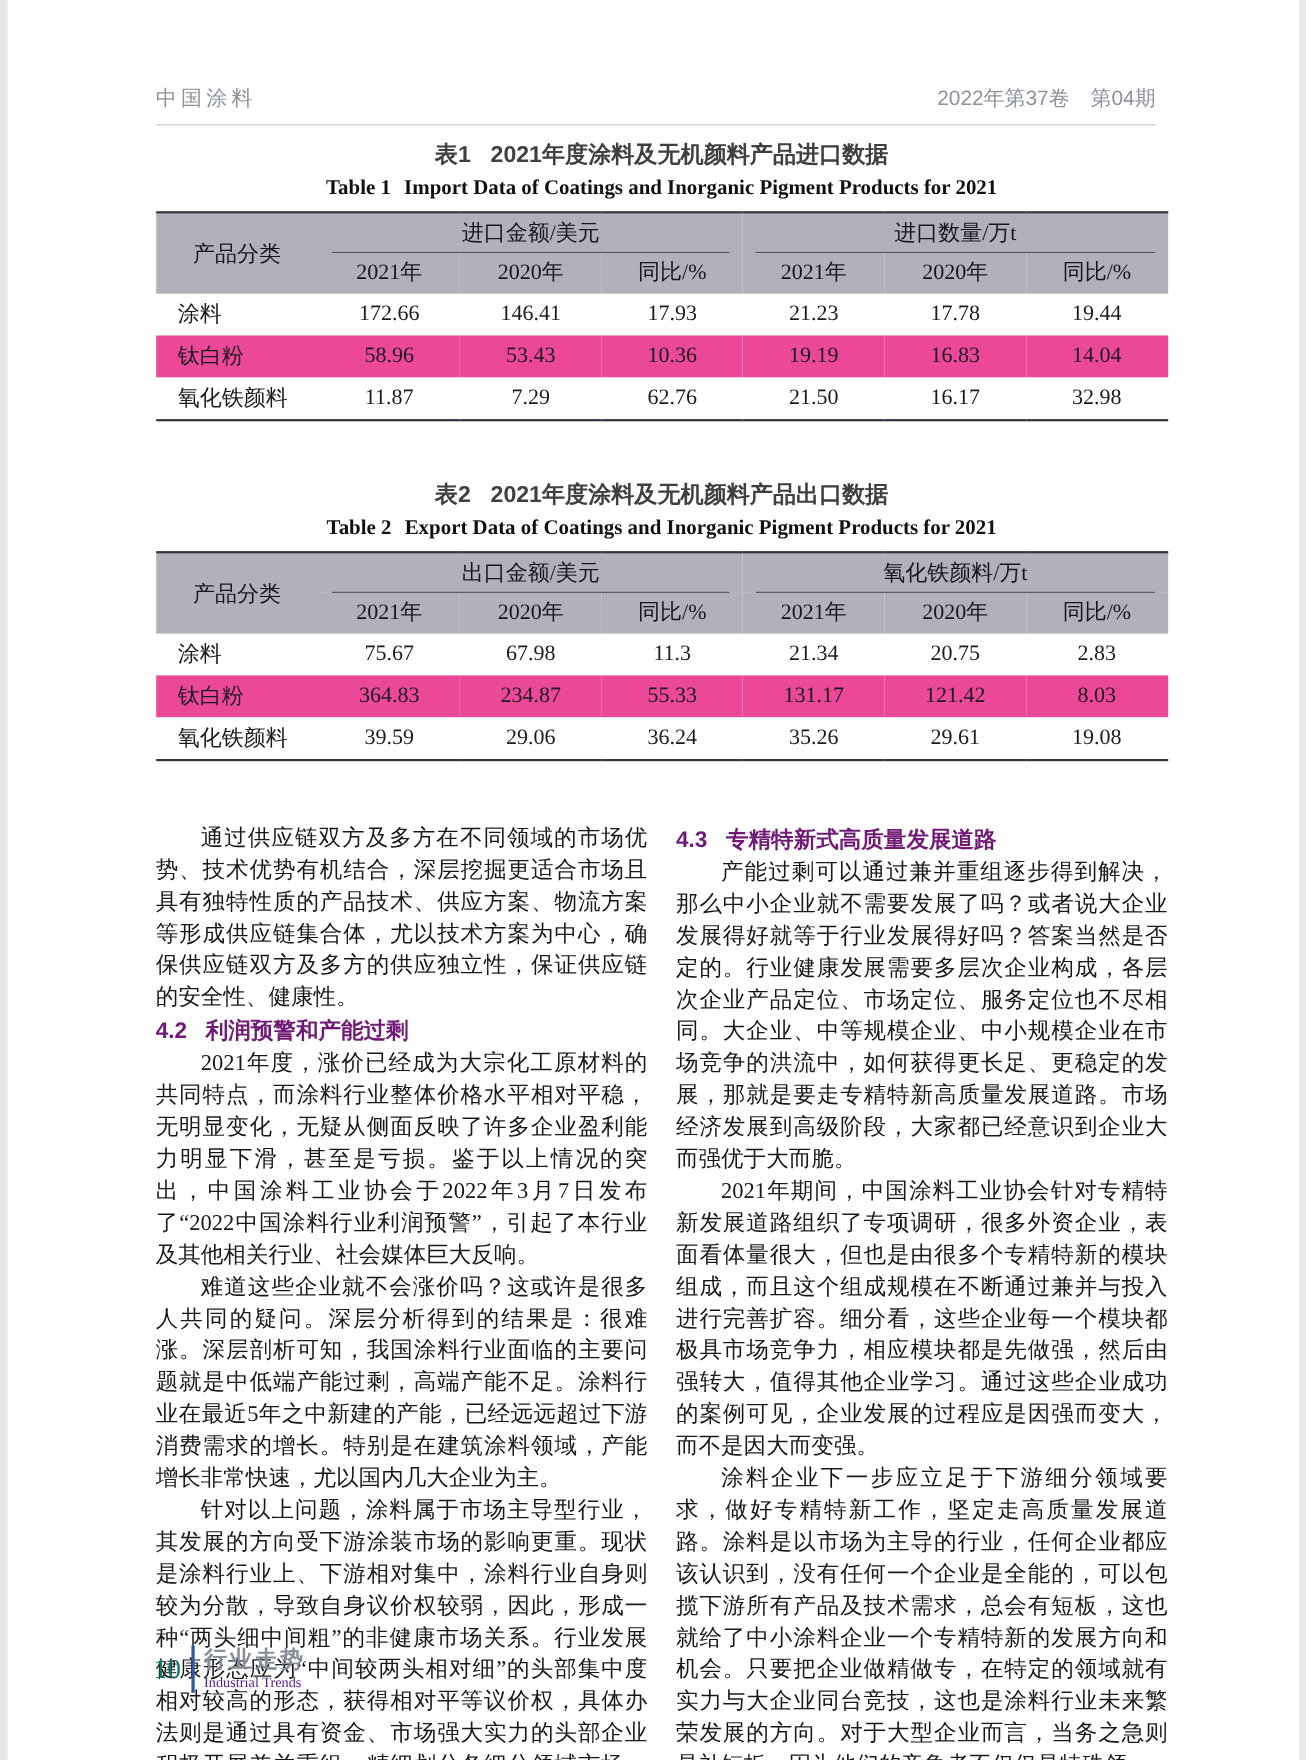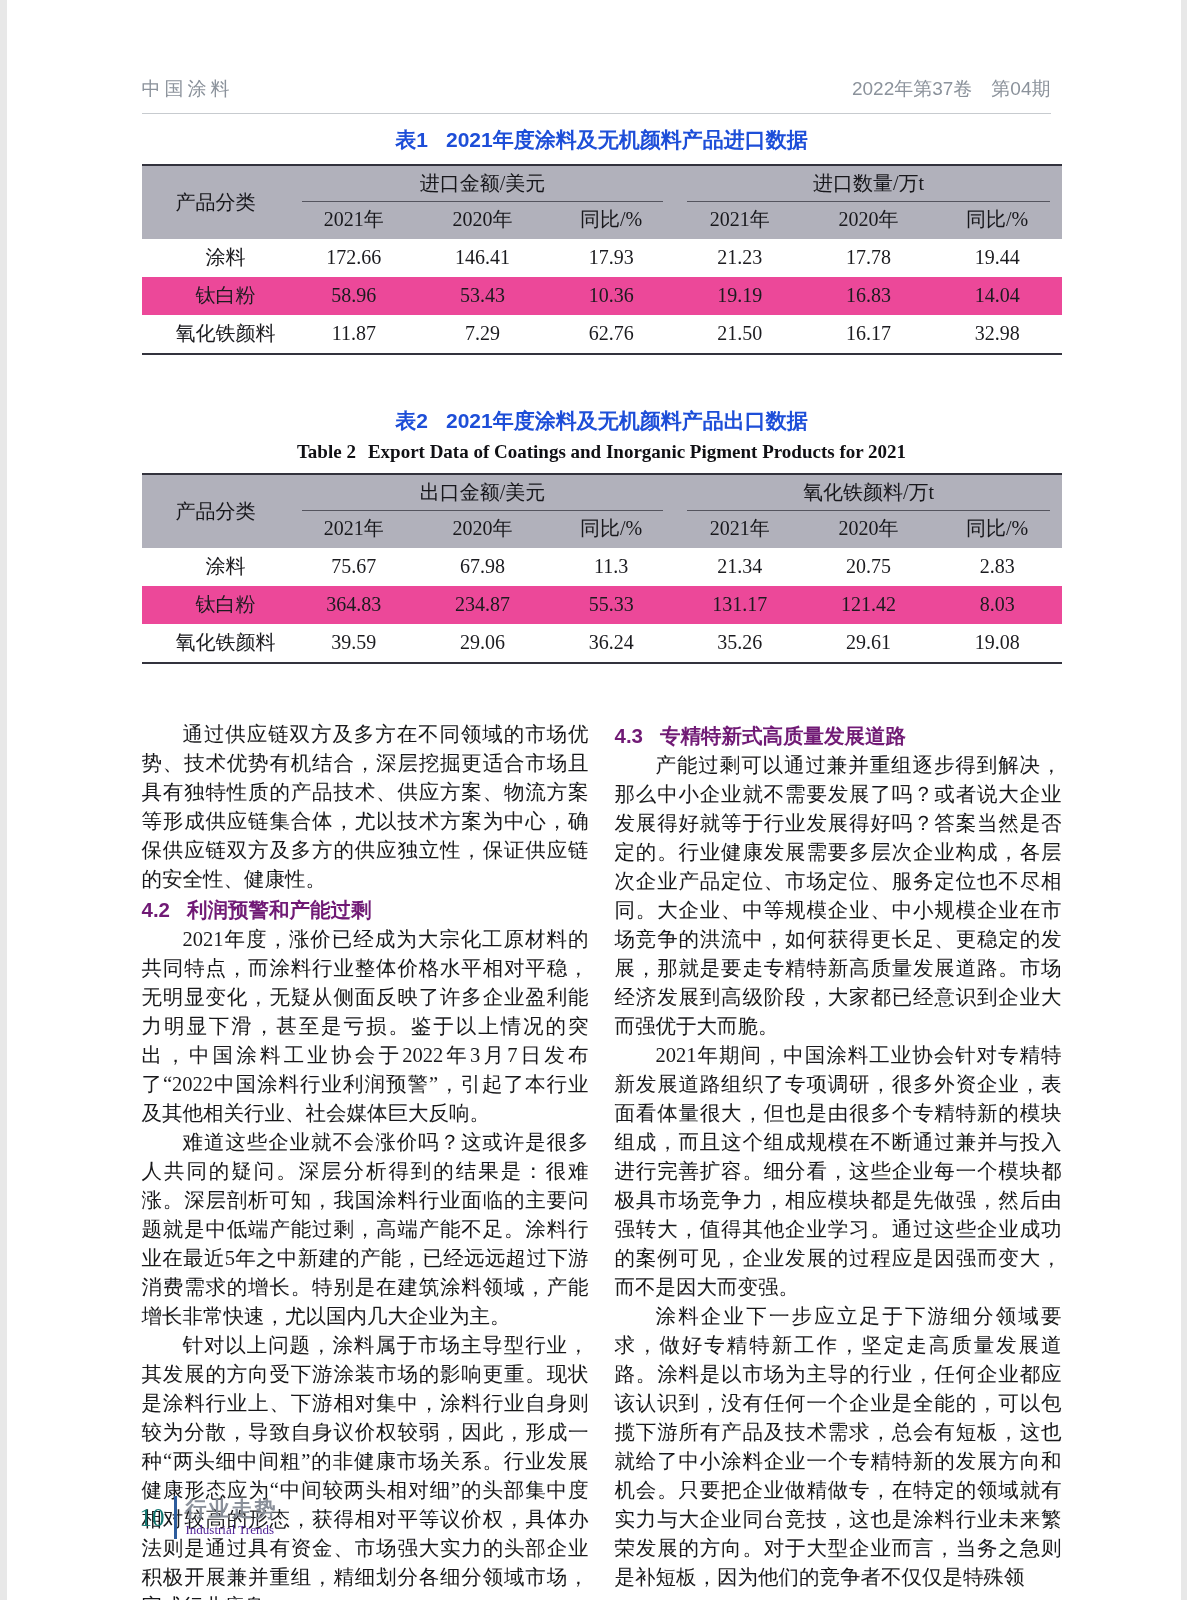--- a/index.html
+++ b/index.html
@@ -20,21 +20,21 @@
     padding-bottom:11px;
     font-family:"Liberation Sans","DejaVu Sans",sans-serif;
     font-size:19px;color:#8b929b;
   }
   .journal-name{letter-spacing:4px;}
   
   .content{position:absolute;left:135px;top:126px;width:920px;}
   
   .tbl-title-zh{
     text-align:center;font-family:"Liberation Sans","DejaVu Sans",sans-serif;
-    font-weight:bold;font-size:21px;color:#1d4ed8;
+    font-weight:bold;font-size:21px;color:#404040;
   }
   .tbl-title-zh .tlabel{margin-right:18px;}
   .tbl-title-en{
     text-align:center;font-weight:bold;font-size:19px;color:#101014;margin-top:6px;
   }
   .tbl-title-en .tlabel{margin-right:12px;}
   
   table.datatable{
     width:100%;border-collapse:collapse;table-layout:fixed;
     margin-top:10px;
@@ -45,21 +45,21 @@
   thead{background:#b1b1bb;}
   thead th{font-weight:normal;color:#17171b;}
   th.group-th{padding:0;}
   th.group-th .gi{
     display:block;margin:0 12px;padding:4px 0 4px;
     border-bottom:1px solid #54545e;
   }
   tr.sub-row th{padding:4px 0 6px;}
   th.prod-th{text-align:center;}
   tbody td{text-align:center;padding:5px 0 6px;}
-  tbody td.pname{text-align:center;padding-left:20px;}
+  tbody td.pname{text-align:left;padding-left:20px;}
   tbody tr.shaded{background:#ec4899;}
   .tableblock2{margin-top:52px;}
   
   .columns{display:flex;gap:26px;margin-top:56px;}
   .col{
     width:447px;font-size:20.5px;line-height:29px;
     text-align:justify;color:#18181a;
   }
   .col p{margin:0;text-indent:2em;}
   .sec-h{
@@ -90,20 +90,23 @@
   <div class="pageheader">
     <span class="journal-name">中国涂料</span>
     <span class="issue-info">2022年第37卷　第04期</span>
   </div>
 
   <div class="content">
 
     <div class="tableblock">
       <div class="tbl-title-zh">
         <span class="tlabel">表1</span><span>2021年度涂料及无机颜料产品进口数据</span>
+      </div>
+      <div class="tbl-title-en">
+        <span class="tlabel">Table 1</span><span>Import Data of Coatings and Inorganic Pigment Products for 2021</span>
       </div>
       <table class="datatable">
         <colgroup>
             <col class="c-prod">
             <col>
             <col>
             <col>
             <col>
             <col>
             <col>

